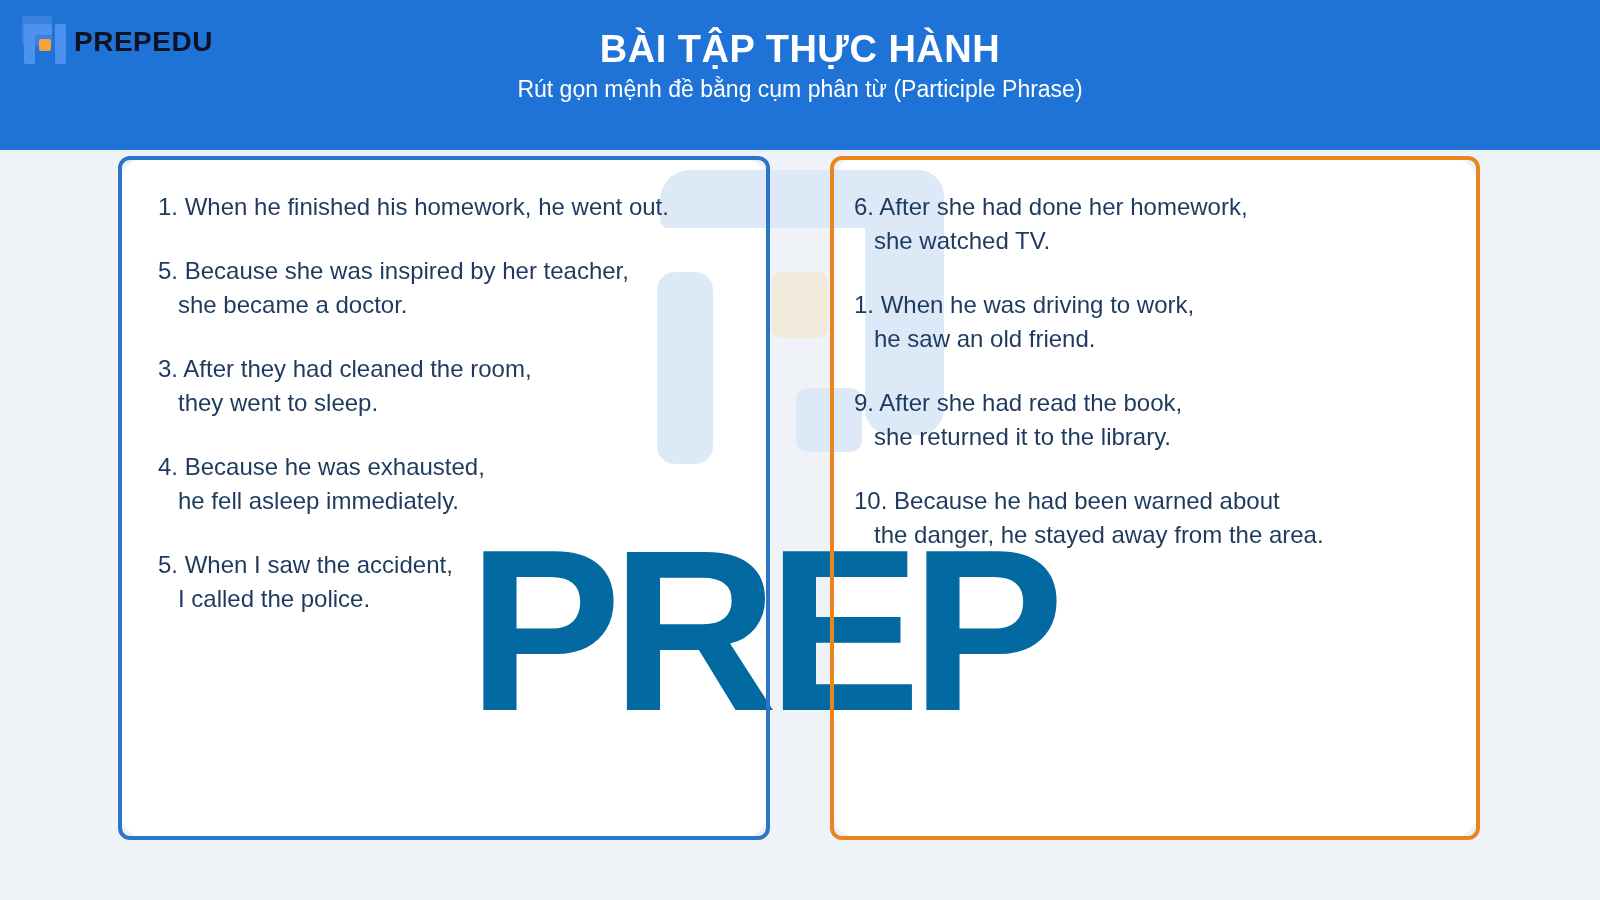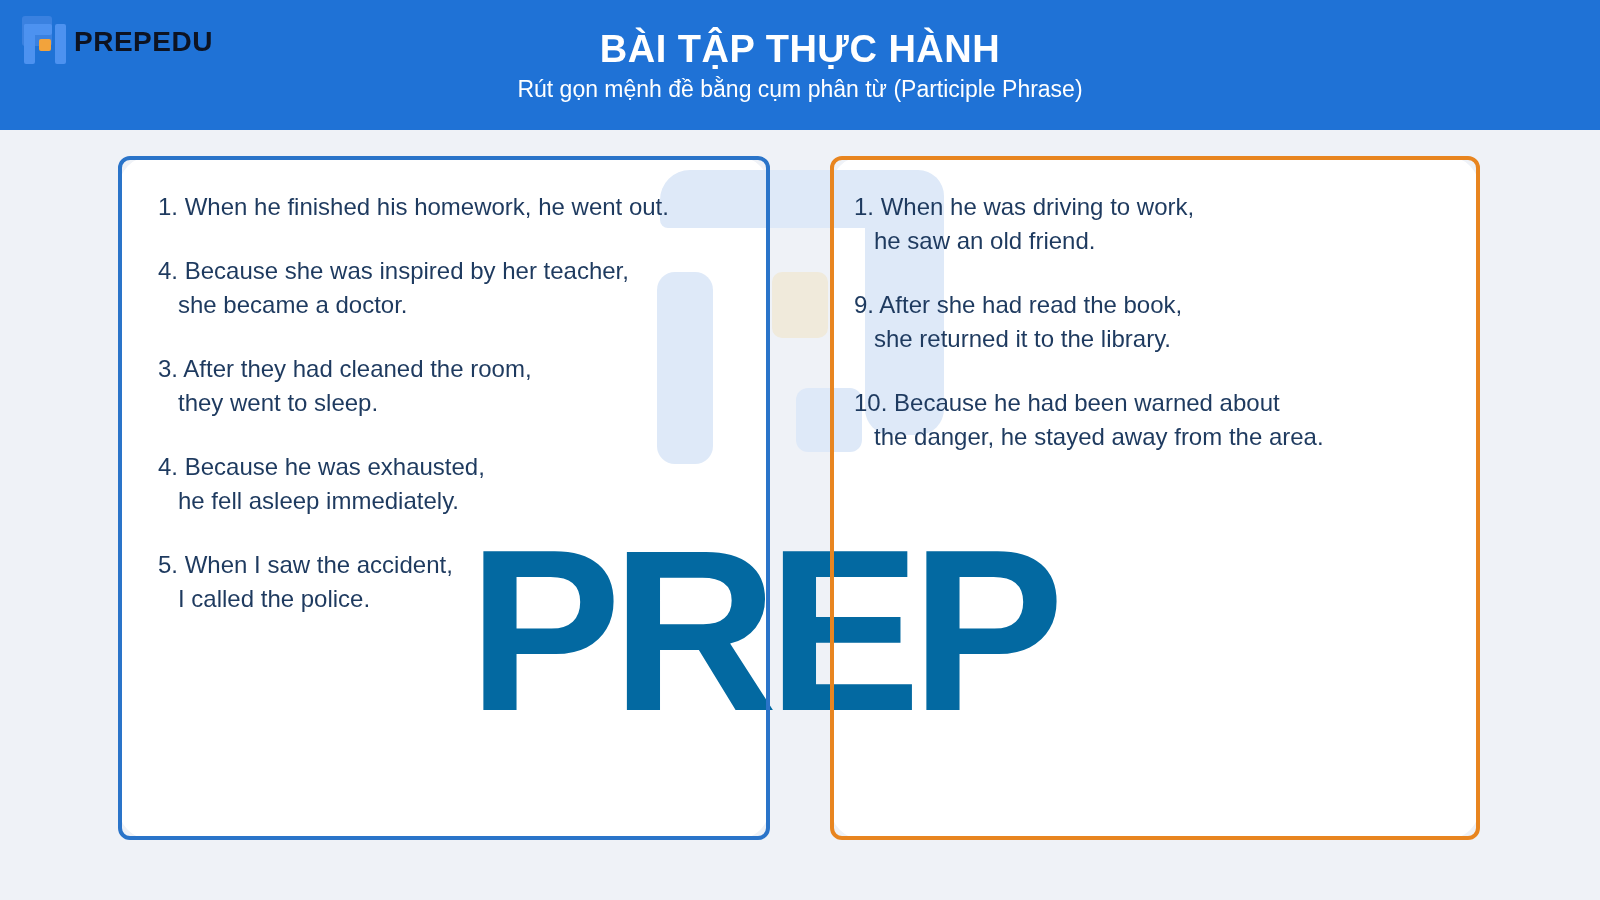--- a/index.html
+++ b/index.html
@@ -1,20 +1,20 @@
 <!DOCTYPE html>
 <html><head>
 <meta charset="utf-8">
 <style>
   * { margin:0; padding:0; box-sizing:border-box; }
   html,body { width:1600px; height:900px; overflow:hidden; }
   body { font-family:"Liberation Sans","DejaVu Sans",sans-serif; background:#EFF2F7; position:relative; }
 
   
-  .header { position:absolute; left:0; top:0; width:1600px; height:130px; background:#1F72D6; z-index:10; }
+  .header { position:absolute; left:0; top:0; width:1600px; height:150px; background:#1F72D6; z-index:10; }
   .logo { position:absolute; left:22px; top:12px; width:46px; height:52px; }
   .logo .backdrop { position:absolute; left:0; top:4px; width:30px; height:30px; background:#3A81E0; border-radius:3px; }
   .logo .bar { position:absolute; background:#4D92F0; border-radius:2px; }
   .logo .left-bar  { left:2px;  top:12px; width:11px; height:40px; }
   .logo .top-bar   { left:2px;  top:12px; width:28px; height:11px; }
   .logo .right-bar { left:33px; top:12px; width:11px; height:40px; }
   .logo .orange-sq { position:absolute; left:17px; top:27px; width:12px; height:12px; background:#F2A33C; border-radius:2px; }
   .wordmark { position:absolute; left:74px; top:26px; font-size:28px; font-weight:bold; letter-spacing:0.5px; color:#0D1322; }
   .titles { position:absolute; left:0; top:0; width:1600px; height:118px; display:flex; flex-direction:column; align-items:center;border-radius:16px; }
   .title { margin-top:27px; font-size:38px; font-weight:bold; color:#FFFFFF; letter-spacing:0.5px; line-height:44px; }
@@ -75,39 +75,43 @@
   <div class="wm wm-blue wm-left-stem"></div>
   <div class="wm wm-blue wm-gap-block"></div>
   <div class="wm wm-beige"></div>
   <div class="wm wm-text">PREP</div>
 
   <div class="card-frame left">
     <div class="item">
       <div class="line">1. When he finished his homework, he went out.</div>
     </div>
     <div class="item">
-      <div class="line">4. Because she was inspired by her teacher,</div>
+      <div class="line">5. Because she was inspired by her teacher,</div>
       <div class="line indent">she became a doctor.</div>
     </div>
     <div class="item">
       <div class="line">3. After they had cleaned the room,</div>
       <div class="line indent">they went to sleep.</div>
     </div>
     <div class="item">
       <div class="line">4. Because he was exhausted,</div>
       <div class="line indent">he fell asleep immediately.</div>
     </div>
     <div class="item">
       <div class="line">5. When I saw the accident,</div>
       <div class="line indent">I called the police.</div>
     </div>
   </div>
 
   <div class="card-frame right">
     <div class="item">
+      <div class="line">6. After she had done her homework,</div>
+      <div class="line indent">she watched TV.</div>
+    </div>
+    <div class="item">
       <div class="line">1. When he was driving to work,</div>
       <div class="line indent">he saw an old friend.</div>
     </div>
     <div class="item">
       <div class="line">9. After she had read the book,</div>
       <div class="line indent">she returned it to the library.</div>
     </div>
     <div class="item">
       <div class="line">10. Because he had been warned about</div>
       <div class="line indent">the danger, he stayed away from the area.</div>

